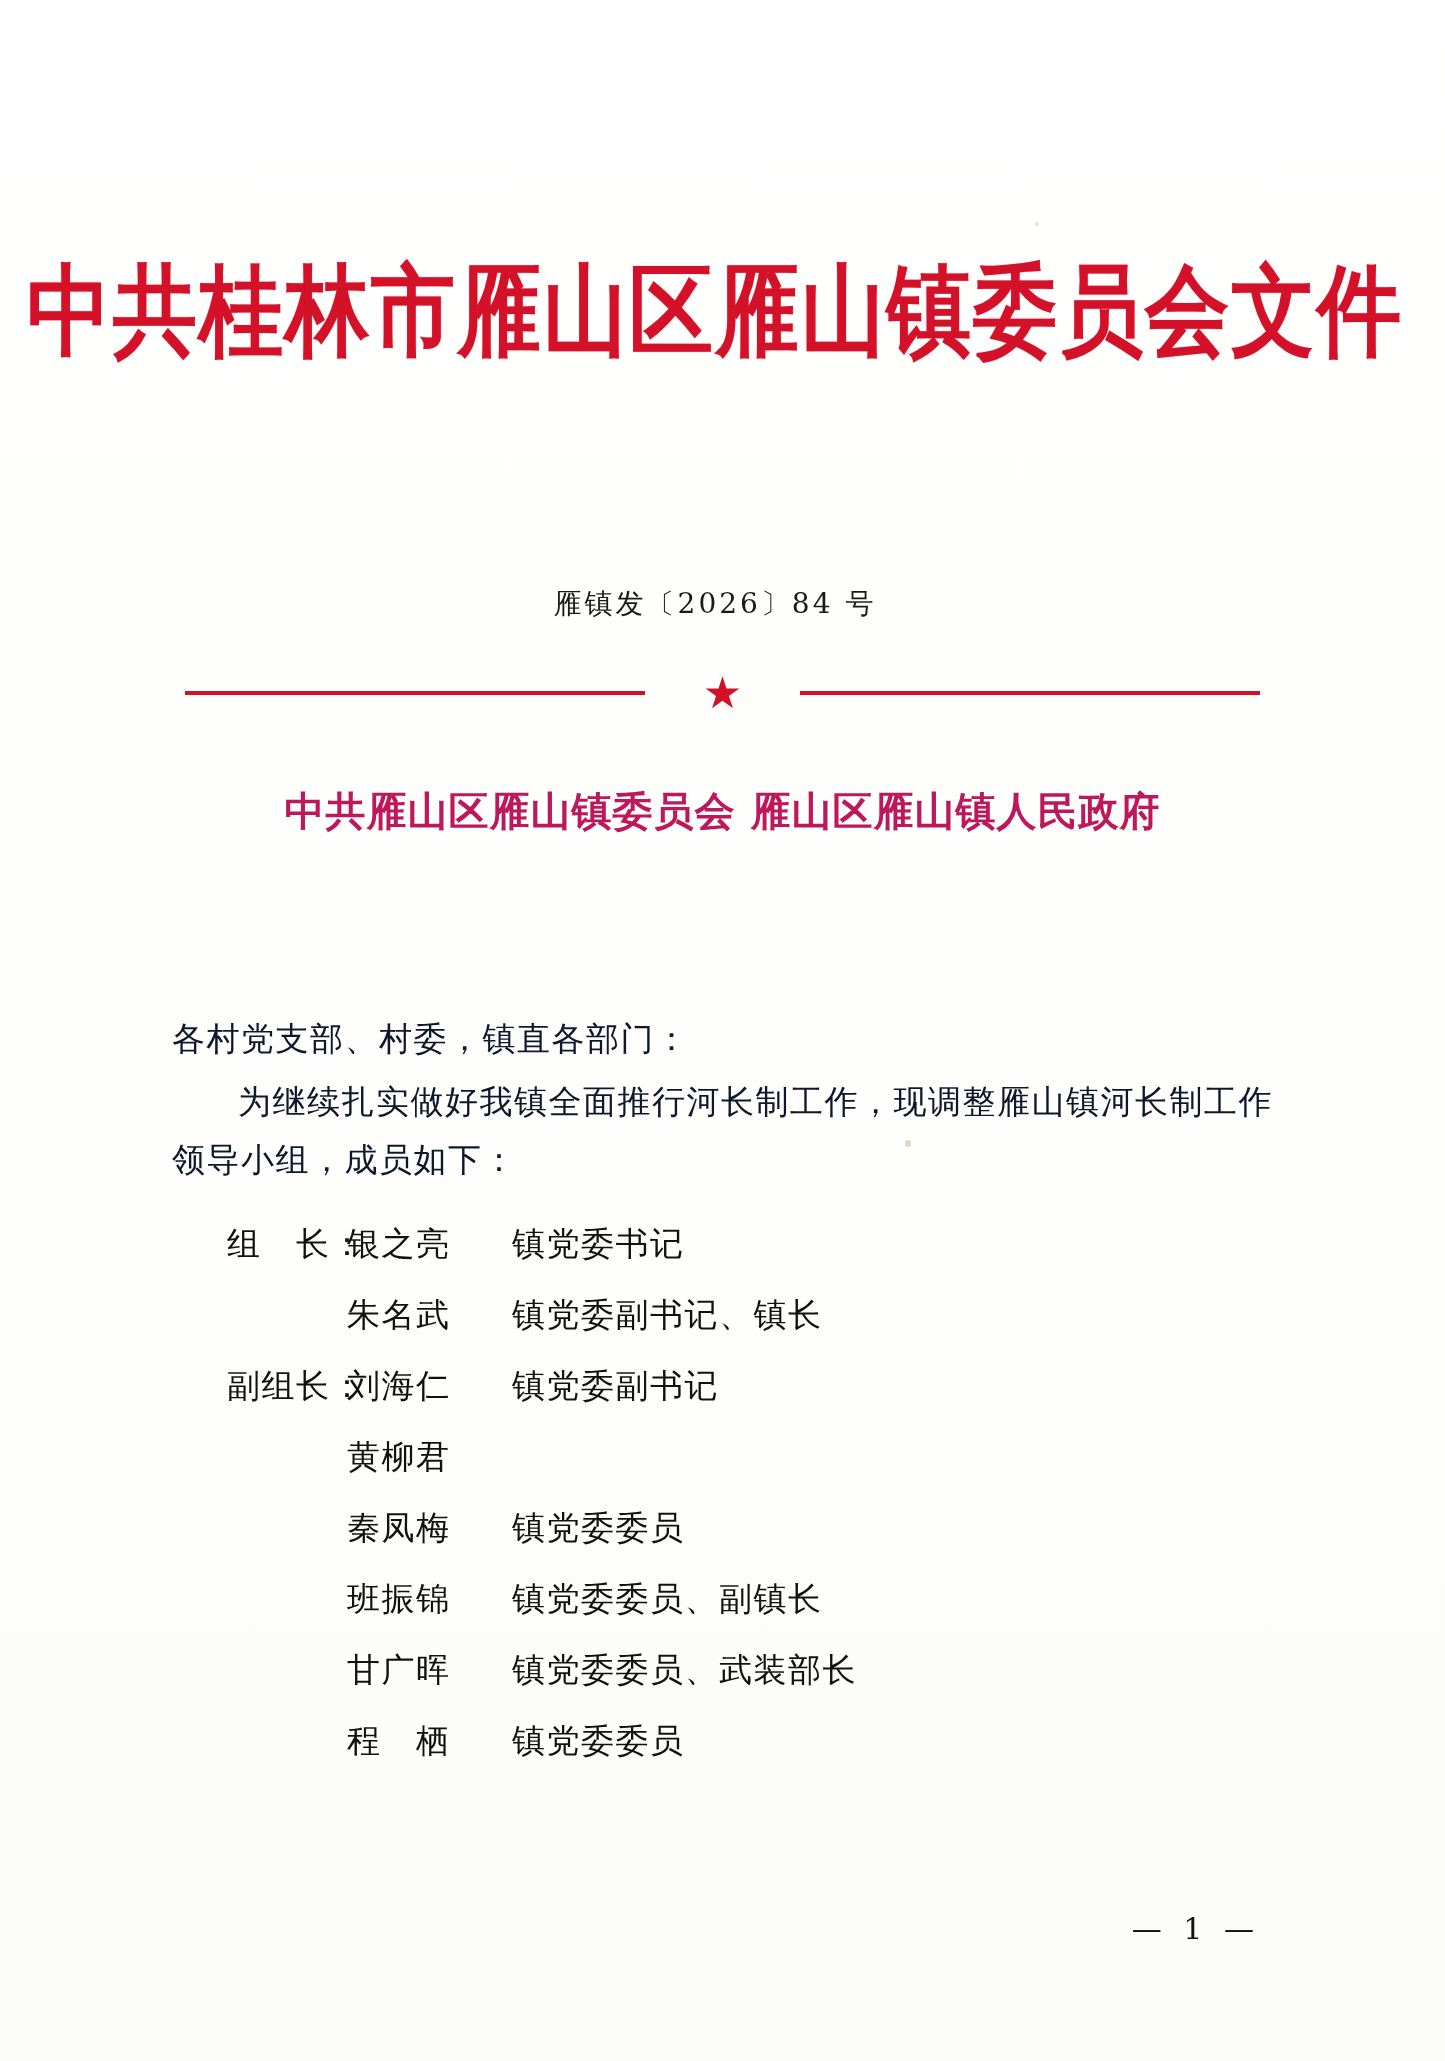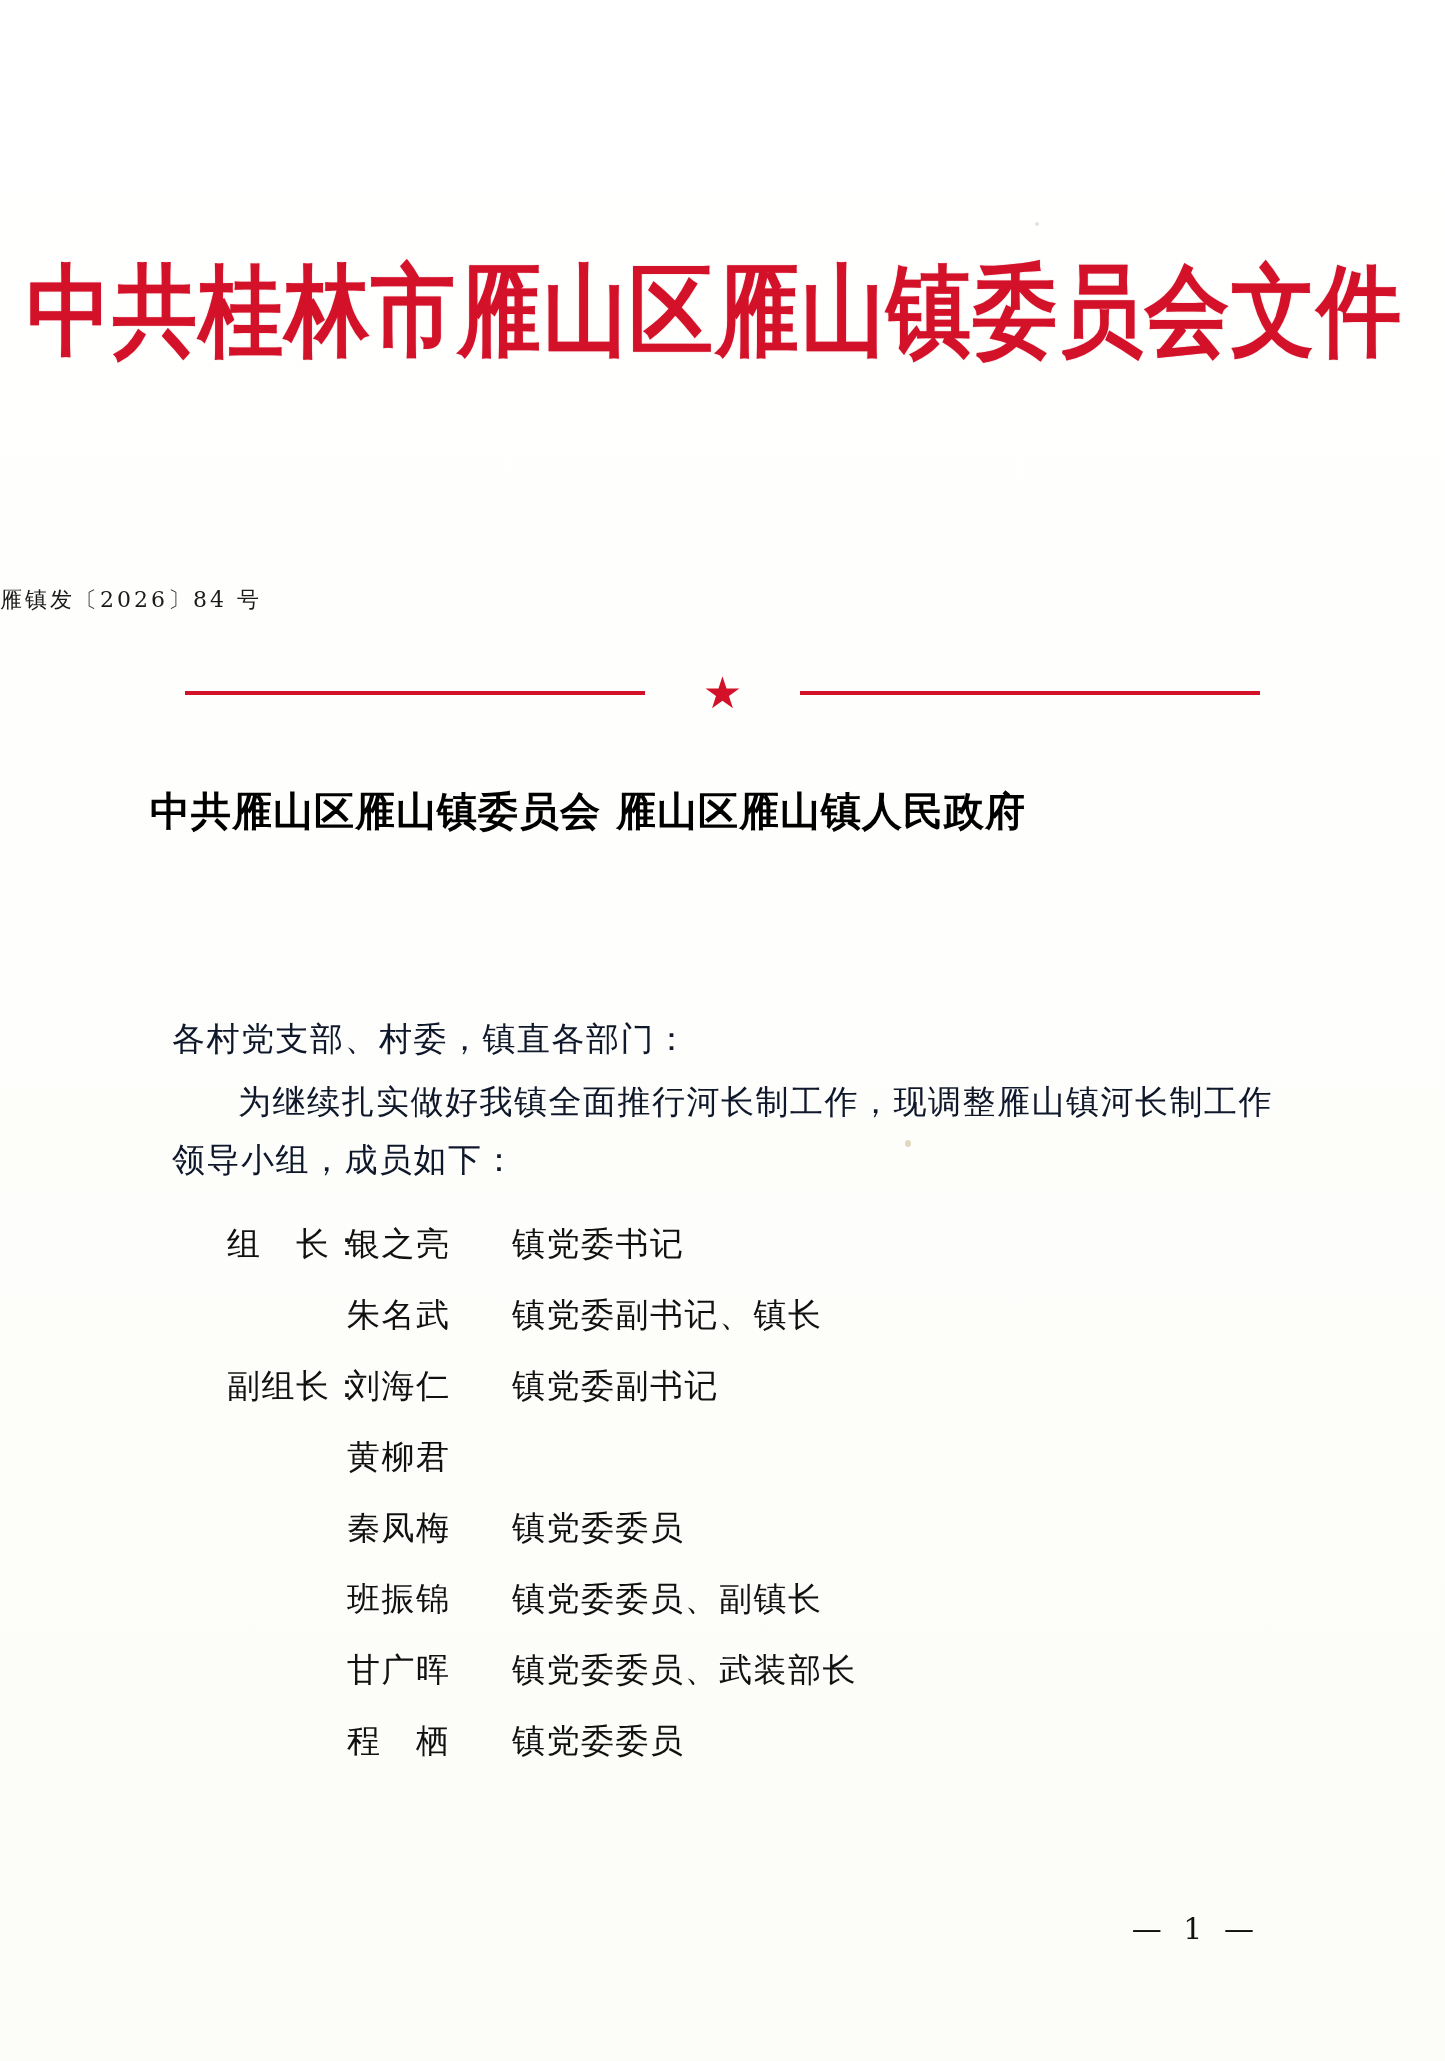--- a/index.html
+++ b/index.html
@@ -50,21 +50,22 @@
     transform: scaleY(1.18);
     text-shadow: 0 0 1px rgba(211,18,42,0.55);
   }
 
   
   .doc-number {
     position: absolute;
     left: 0;
     right: 0;
     top: 585px;
-    font-size: 22px;
+    text-align: center;
+    font-size: 28px;
     letter-spacing: 3px;
     color: #1a1a1a;
     font-family: "DejaVu Serif", serif;
   }
 
   
   .red-rule {
     position: absolute;
     left: 185px;
     width: 1075px;
@@ -88,26 +89,27 @@
     font-size: 44px;
     line-height: 26px;
   }
 
   
   .doc-title {
     position: absolute;
     left: 150px;
     width: 1145px;
     top: 780px;
+    text-align: center;
     font-family: "DejaVu Serif", serif;
     font-weight: bold;
     font-size: 40px;
     line-height: 1.55;
     letter-spacing: 1px;
-    color: #000000;
+    color: #be185d;
   }
   .doc-title .line2 { display: block; }
 
   
   .body-text {
     position: absolute;
     left: 172px;
     width: 1125px;
     top: 1010px;
     font-size: 33px;

